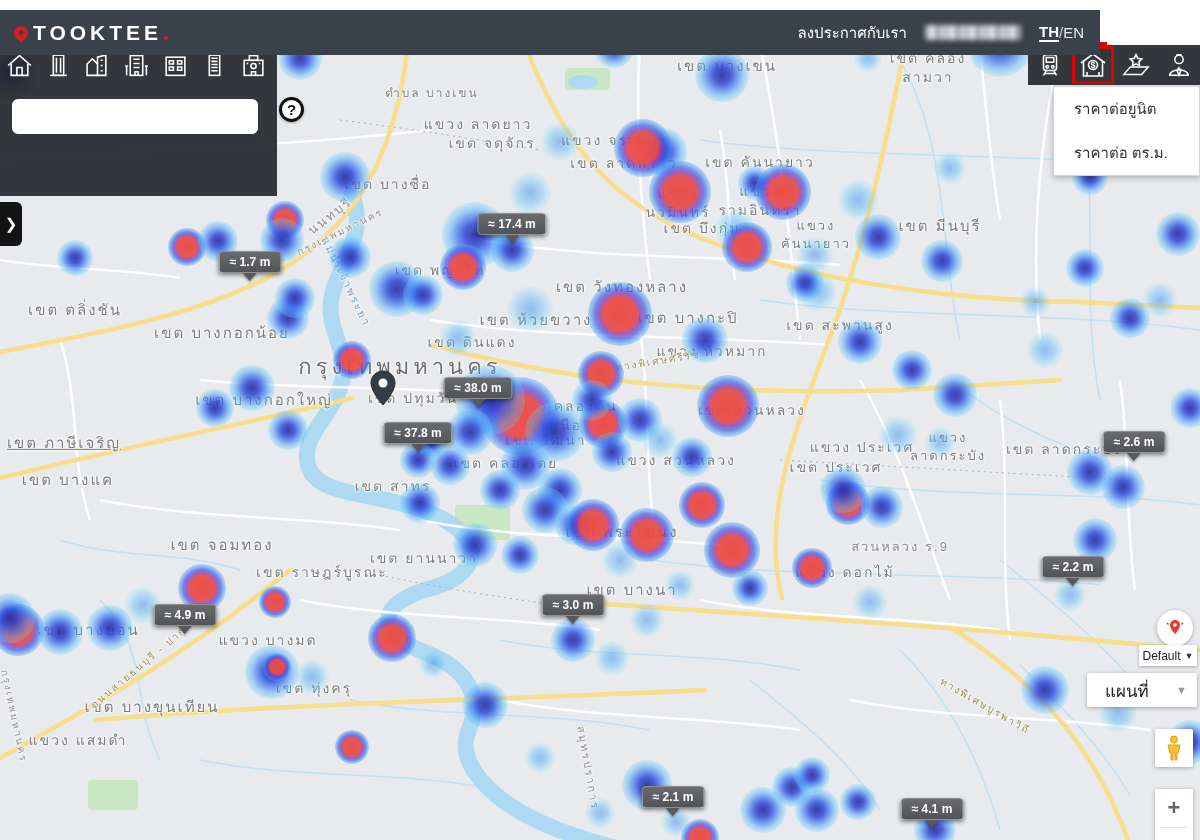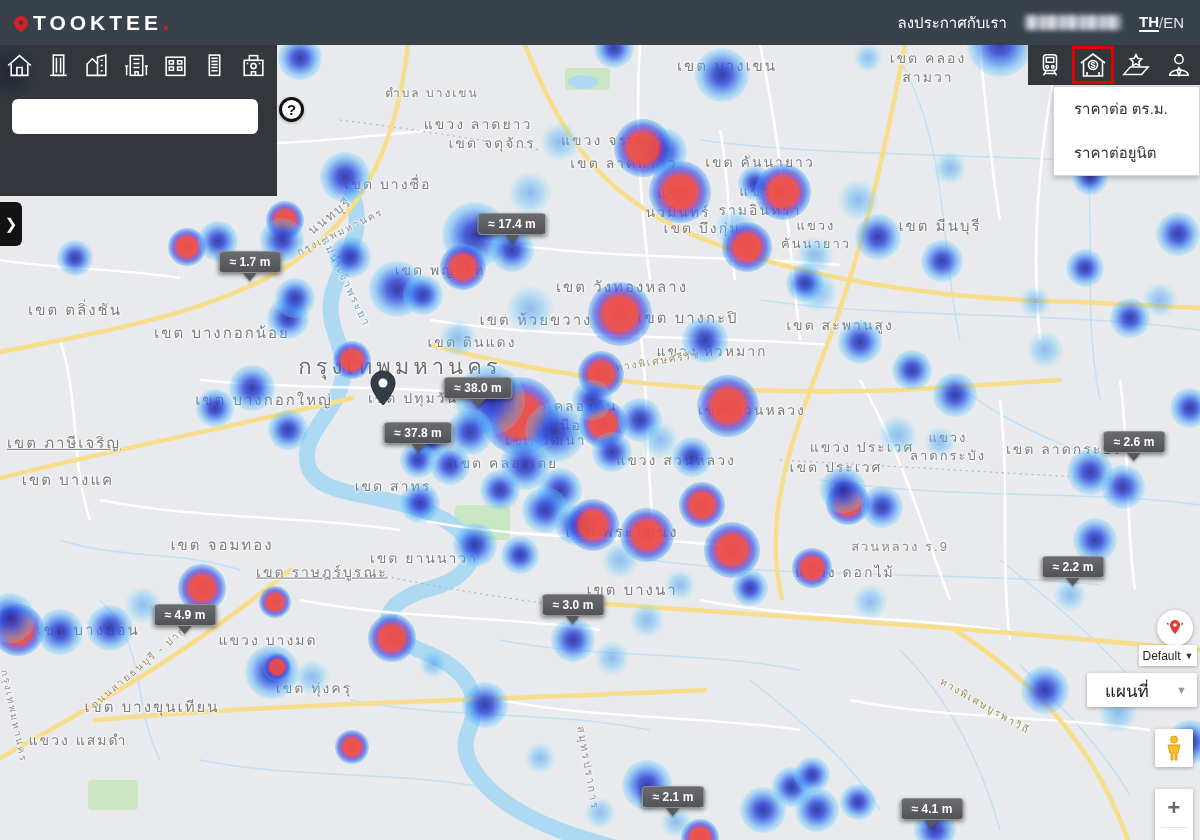--- a/index.html
+++ b/index.html
@@ -1,19 +1,19 @@
 <!DOCTYPE html>
 <html><head>
 <meta charset="utf-8">
 <style>
   html,body{margin:0;padding:0;background:#fff;}
   body{width:1200px;height:840px;overflow:hidden;position:relative;
        font-family:"Liberation Sans","DejaVu Sans",sans-serif;}
   
-  .navbar{position:absolute;left:0;top:0;width:1200px;height:45px;background:#39414b;z-index:30;
+  .navbar{position:absolute;left:0;top:10px;width:1100px;height:45px;background:#39414b;z-index:30;
           display:flex;align-items:center;}
   .brand{display:flex;align-items:center;margin-left:14px;cursor:pointer;}
   .brand-pin{width:14px;height:14px;margin-right:5px;position:relative;}
   .brand-pin svg{display:block;}
   .brand-text{color:#fff;font-weight:bold;font-size:21px;letter-spacing:4px;}
   .brand-dot{width:4px;height:4px;background:#d21f26;border-radius:50%;margin-left:2px;margin-top:10px;}
   .menu{display:flex;align-items:center;margin-left:22px;gap:26px;}
   .menu a{color:#fff;font-size:15px;text-decoration:none;cursor:pointer;white-space:nowrap;}
   .nav-right{margin-left:auto;display:flex;align-items:center;margin-right:16px;gap:18px;}
   .post-ad{color:#fff;font-size:15px;cursor:pointer;white-space:nowrap;}
@@ -200,21 +200,21 @@
       <div class="mlabel" style="left: 836px; top: 422px; font-size: 14px; transform: translate(-50%, -50%);">เขต ประเวศ</div>
       <div class="mlabel" style="left: 948px; top: 402px; font-size: 13px; transform: translate(-50%, -50%);">แขวง
 ลาดกระบัง</div>
       <div class="mlabel" style="left: 1064px; top: 404px; font-size: 14px; transform: translate(-50%, -50%);">เขต ลาดกระบัง</div>
       <div class="mlabel" style="left: 64px; top: 398px; font-size: 15px; transform: translate(-50%, -50%); text-decoration: underline;">เขต ภาษีเจริญ</div>
       <div class="mlabel" style="left: 506px; top: 418px; font-size: 14px; transform: translate(-50%, -50%);">เขต คลองเตย</div>
       <div class="mlabel" style="left: 676px; top: 415px; font-size: 14px; transform: translate(-50%, -50%);">แขวง สวนหลวง</div>
       <div class="mlabel" style="left: 393px; top: 441px; font-size: 14px; transform: translate(-50%, -50%);">เขต สาทร</div>
       <div class="mlabel" style="left: 52px; top: 435px; font-size: 15px; transform: translate(-50%, -50%); margin-left: 16px;">เขต บางแค</div>
       <div class="mlabel" style="left: 222px; top: 500px; font-size: 15px; transform: translate(-50%, -50%);">เขต จอมทอง</div>
-      <div class="mlabel" style="left: 322px; top: 527px; font-size: 14px; transform: translate(-50%, -50%); text-decoration: underline;">เขต ราษฎร์บูรณะ</div>
+      <div class="mlabel" style="left: 322px; top: 527px; font-size: 14px; transform: translate(-50%, -50%);">เขต ราษฎร์บูรณะ</div>
       <div class="mlabel" style="left: 424px; top: 513px; font-size: 14px; transform: translate(-50%, -50%);">เขต ยานนาวา</div>
       <div class="mlabel" style="left: 622px; top: 487px; font-size: 15px; transform: translate(-50%, -50%);">เขต พระโขนง</div>
       <div class="mlabel" style="left: 900px; top: 502px; font-size: 13px; color: rgb(138, 138, 138); transform: translate(-50%, -50%);">สวนหลวง ร.9</div>
       <div class="mlabel" style="left: 845px; top: 527px; font-size: 14px; transform: translate(-50%, -50%);">แขวง ดอกไม้</div>
       <div class="mlabel" style="left: 632px; top: 545px; font-size: 15px; transform: translate(-50%, -50%);">เขต บางนา</div>
       <div class="mlabel" style="left: 88px; top: 585px; font-size: 15px; transform: translate(-50%, -50%);">เขต บางบอน</div>
       <div class="mlabel" style="left: 268px; top: 595px; font-size: 14px; transform: translate(-50%, -50%);">แขวง บางมด</div>
       <div class="mlabel" style="left: 314px; top: 643px; font-size: 14px; transform: translate(-50%, -50%);">เขต ทุ่งครุ</div>
       <div class="mlabel" style="left: 152px; top: 662px; font-size: 15px; transform: translate(-50%, -50%);">เขต บางขุนเทียน</div>
       <div class="mlabel" style="left: 78px; top: 695px; font-size: 14px; transform: translate(-50%, -50%);">แขวง แสมดำ</div>
@@ -547,15 +547,15 @@
   <span class="rt-icon">
     <svg width="26" height="28" viewBox="0 0 28 28" fill="none" stroke="#fff" stroke-width="1.6">
       <circle cx="14" cy="8" r="4.5"></circle>
         <path d="M11,3.5 a5,3 0 0 1 6,0"></path>
       <path d="M4,25 C4,17.5 24,17.5 24,25 Z"></path>
         <path d="M14,17 l-2,3 2,5 2,-5 Z"></path>
     </svg>
   </span>
 </div>
 <div class="price-dd" id="price-dd">
+    <div class="item">ราคาต่อยูนิต</div>
     <div class="item">ราคาต่อ ตร.ม.</div>
-    <div class="item">ราคาต่อยูนิต</div>
   </div>
 
 </body></html>

